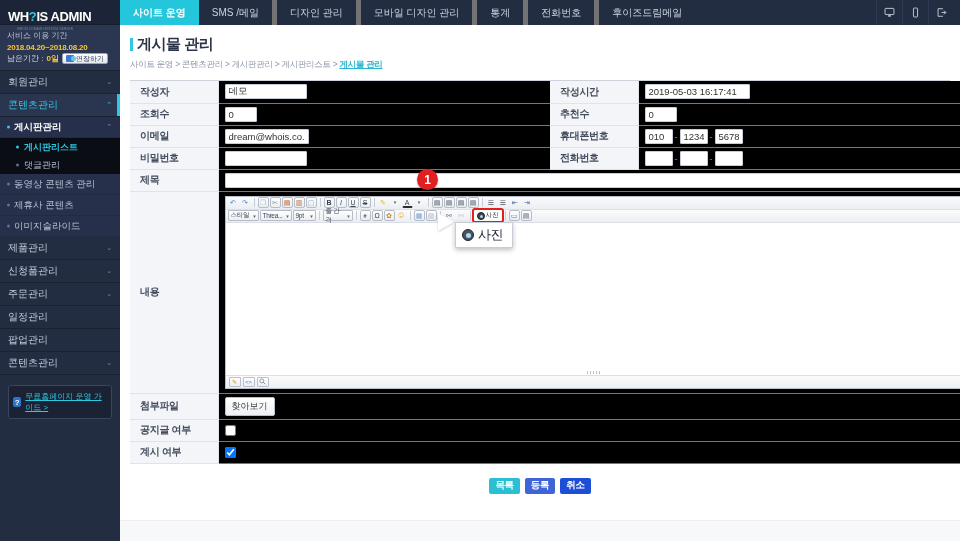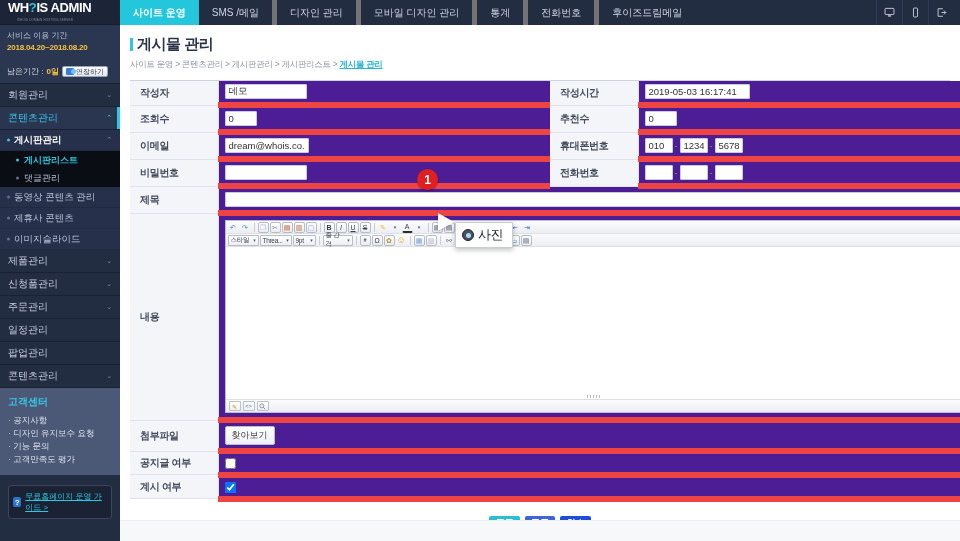--- a/index.html
+++ b/index.html
@@ -13,40 +13,40 @@
   #app { position: relative; width: 960px; height: 541px; }
 
   
   #sidebar {
     position: absolute; left: 0; top: 0;
     width: 120px; height: 541px;
     background: #232d42;
   }
   .logo-box {
     height: 25px; background: #1c2537;
-    display: flex; align-items: flex-start; padding-left: 8px;
+    display: flex; align-items: flex-end; padding-left: 8px;
     border-bottom: 1px solid #151d2c;
   }
   .logo-text {
     color: #ffffff; font-size: 13px; font-weight: bold;
     letter-spacing: -0.4px; white-space: nowrap;
   }
   .logo-text .q { color: #2cc7e0; }
   .logo-sub {
     font-size: 3px; color: #7a869e; letter-spacing: 0.2px;
     position: absolute; left: 9px; top: 18px;
   }
 
   .period-box {
     background: #2b3751; margin: 0; padding: 5px 7px 6px 7px;
     border-bottom: 1px solid #1a2232;
   }
   .period-title { color: #b7c2d6; font-size: 8px; margin-bottom: 2px; }
   .period-range { color: #f5c43f; font-size: 8px; font-weight: bold; letter-spacing: -0.2px; }
-  .period-left { color: #d7dfed; font-size: 8px; margin-top: 14px; display: flex; align-items: center; gap: 3px; }
+  .period-left { color: #d7dfed; font-size: 8px; margin-top: 1px; display: flex; align-items: center; gap: 3px; }
   .period-left b { color: #f5c43f; }
   .extend-btn {
     display: inline-flex; align-items: center; gap: 2px;
     background: linear-gradient(#ffffff,#e2e6ee);
     border: 1px solid #9aa4b8; border-radius: 2px;
     color: #2a3category; color: #2a3550; font-size: 7px;
     padding: 1px 3px; cursor: pointer; line-height: 1;
   }
   .extend-ico {
     display:inline-block; width:8px; height:7px; background:#3a7bd5;
@@ -146,21 +146,21 @@
   .crumb .cur { color: #29b4cf; font-weight: bold; text-decoration: underline; }
 
   .form-wrap { margin: 9px 10px 0 10px; border-top: 1px solid #cdd2dc; }
   table.frm { width: 100%; border-collapse: collapse; table-layout: fixed; }
   table.frm th {
     background: #f3f5f8; border-bottom: 1px solid #dfe3ea; border-right: 1px solid #dfe3ea;
     font-size: 10px; font-weight: bold; color: #444c5e; text-align: left;
     padding: 0 0 0 10px; height: 22px; letter-spacing: -0.3px;
   }
   table.frm td {
-    border-bottom: 6px solid #ef4444; background: #4c1d95;
+    border-bottom: 1px solid #ef4444; background: #000000;
     padding: 3px 6px; font-size: 10px; color: #333; vertical-align: middle; margin-top: 16px;
   }
   .col-th { width: 88px; } .col-td { width: 332px; }
 
   input.txt {
     border: 1px solid #c6ccd8; height: 15px; font-size: 9.5px; padding: 0 3px;
     color: #333; background: #fff; font-family: inherit; border-radius: 1px;
   }
   .w-name { width: 82px; } .w-num { width: 32px; }
   .w-mail { width: 84px; } .w-pw { width: 82px; }
@@ -356,27 +356,20 @@
     </div>
     <div class="nav-group">
       <span>팝업관리</span>
       <span class="chev"></span>
     </div>
     <div class="nav-group">
       <span>콘텐츠관리</span>
       <span class="chev">⌄</span>
     </div>
 
-    <div class="cs-box">
-      <div class="cs-title">고객센터</div>
-      <div class="cs-item">공지사항</div>
-      <div class="cs-item">디자인 유지보수 요청</div>
-      <div class="cs-item">기능 문의</div>
-      <div class="cs-item">고객만족도 평가</div>
-    </div>
 
     <div class="guide-wrap">
       <div class="guide-btn">
         <span class="guide-q">?</span>
         <span class="guide-txt">무료홈페이지 운영 가이드 &gt;</span>
       </div>
     </div>
   </div>
 
   <div id="topnav">

